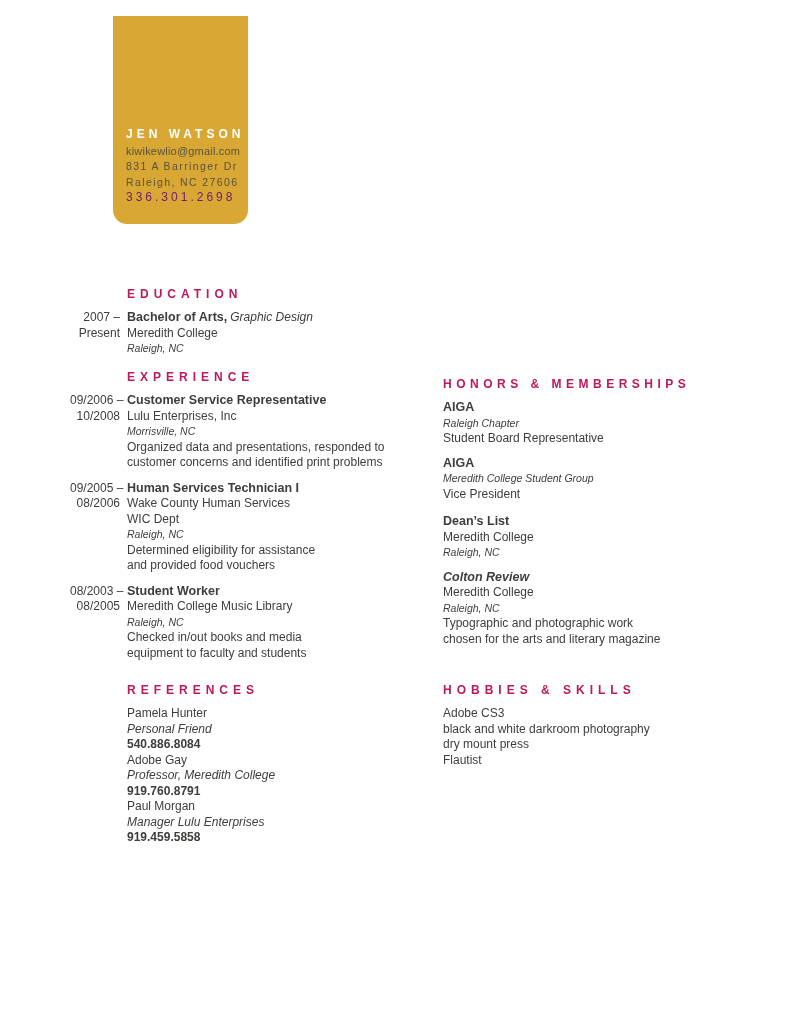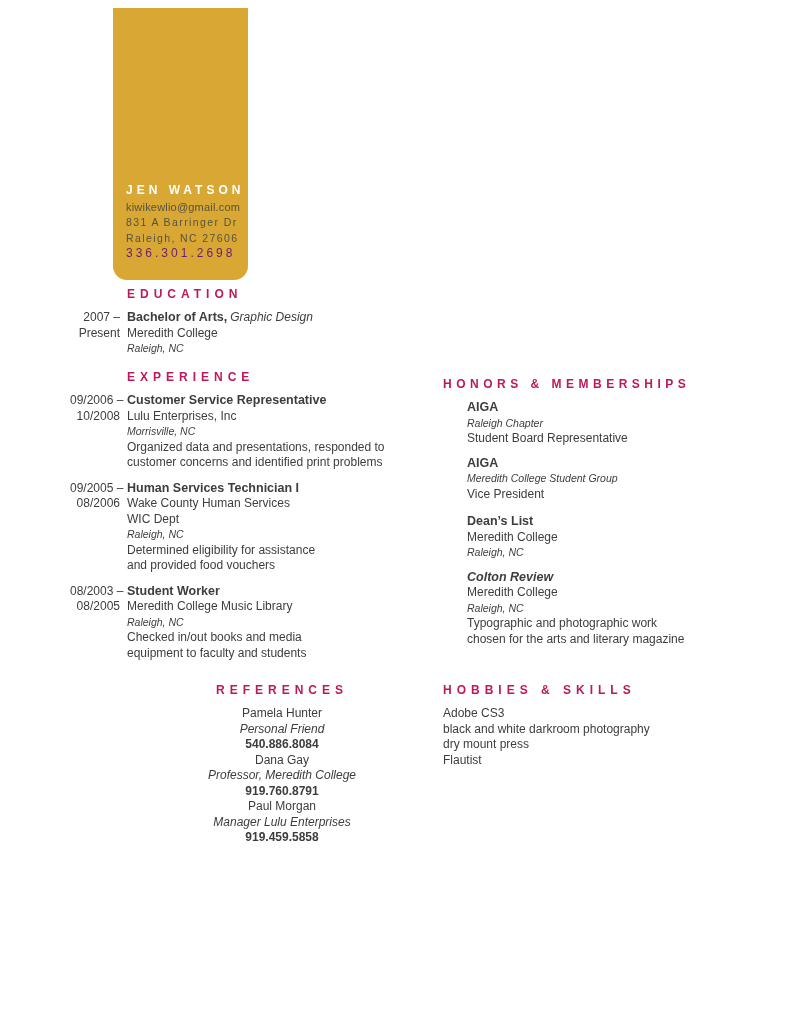--- a/index.html
+++ b/index.html
@@ -6,22 +6,22 @@
   .page{
     position:relative;
     width:791px;height:1024px;
     background:#ffffff;
     font-family:"Liberation Sans", sans-serif;
     color:#3E3D3B;
     overflow:hidden;
   }
   
   .badge{
-    position:absolute;left:113px;top:8px;
-    width:135px;height:272px;
+    position:absolute;left:113px;top:16px;
+    width:135px;height:208px;
     background:#D9A733;
     border-radius:0 0 14px 14px;
     box-sizing:border-box;
     display:flex;flex-direction:column;justify-content:flex-end;
     padding:0 0 19px 13px;
   }
   .badge .bline{line-height:15.2px;white-space:nowrap;}
   .badge-name{color:#FFFFFF;font-weight:bold;font-size:12px;letter-spacing:4px;margin-bottom:2px;}
   .badge-email{color:#57533F;font-size:11px;letter-spacing:0.2px;}
   .badge-addr{color:#57533F;font-size:10.5px;letter-spacing:1.4px;}
@@ -38,21 +38,21 @@
   .i{font-style:italic;}
   .small-i{font-style:italic;font-size:10.5px;line-height:15.5px;}
   
   .entry{display:flex;margin-bottom:9px;}
   .entry:last-child{margin-bottom:0;}
   .dates{width:50px;flex-shrink:0;text-align:right;}
   .dates .line{white-space:nowrap;}
   .entry-body{margin-left:7px;}
   .degree-detail{margin-left:3px;}
   
-  .honor-item{margin-bottom:9px;margin-left:24px;}
+  .honor-item{margin-bottom:9px;}
   .honor-item.gap-lg{margin-bottom:12px;}
   
   .ref-phone{font-weight:bold;}
 </style>
 </head>
 <body>
 
 <div class="page">
 
   <div class="badge">
@@ -148,30 +148,30 @@
 
     <div class="honor-item">
       <div class="line b i">Colton Review</div>
       <div class="line">Meredith College</div>
       <div class="small-i">Raleigh, NC</div>
       <div class="line">Typographic and photographic work</div>
       <div class="line">chosen for the arts and literary magazine</div>
     </div>
   </div>
 
-  <div class="section" style="top:683px;left:127px;width:310px;text-align:center;">
+  <div class="section" style="top:683px;left:127px;width:310px;">
     <div class="sec-heading">REFERENCES</div>
 
     <div>
       <div class="line">Pamela Hunter</div>
       <div class="line i">Personal Friend</div>
       <div class="line ref-phone">540.886.8084</div>
     </div>
     <div>
-      <div class="line">Dana Gay</div>
+      <div class="line">Adobe Gay</div>
       <div class="line i">Professor, Meredith College</div>
       <div class="line ref-phone">919.760.8791</div>
     </div>
     <div>
       <div class="line">Paul Morgan</div>
       <div class="line i">Manager Lulu Enterprises</div>
       <div class="line ref-phone">919.459.5858</div>
     </div>
   </div>
 

